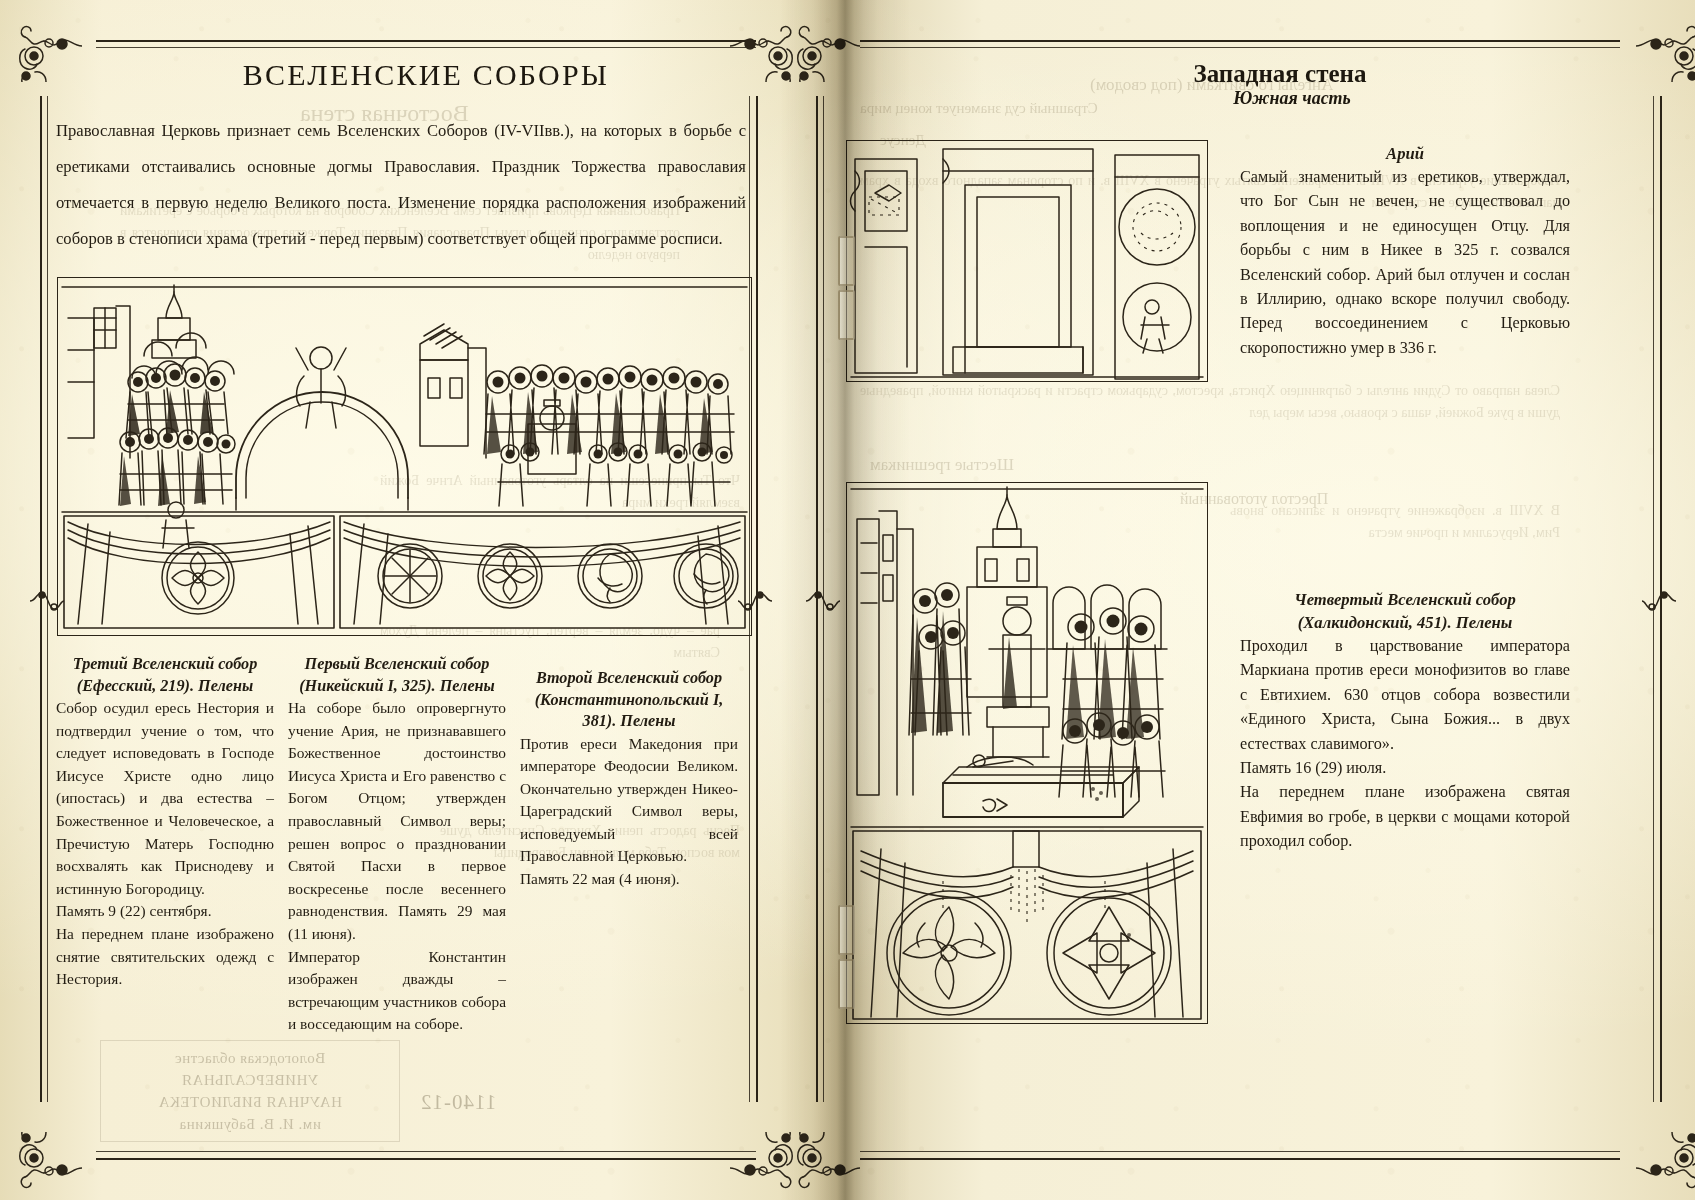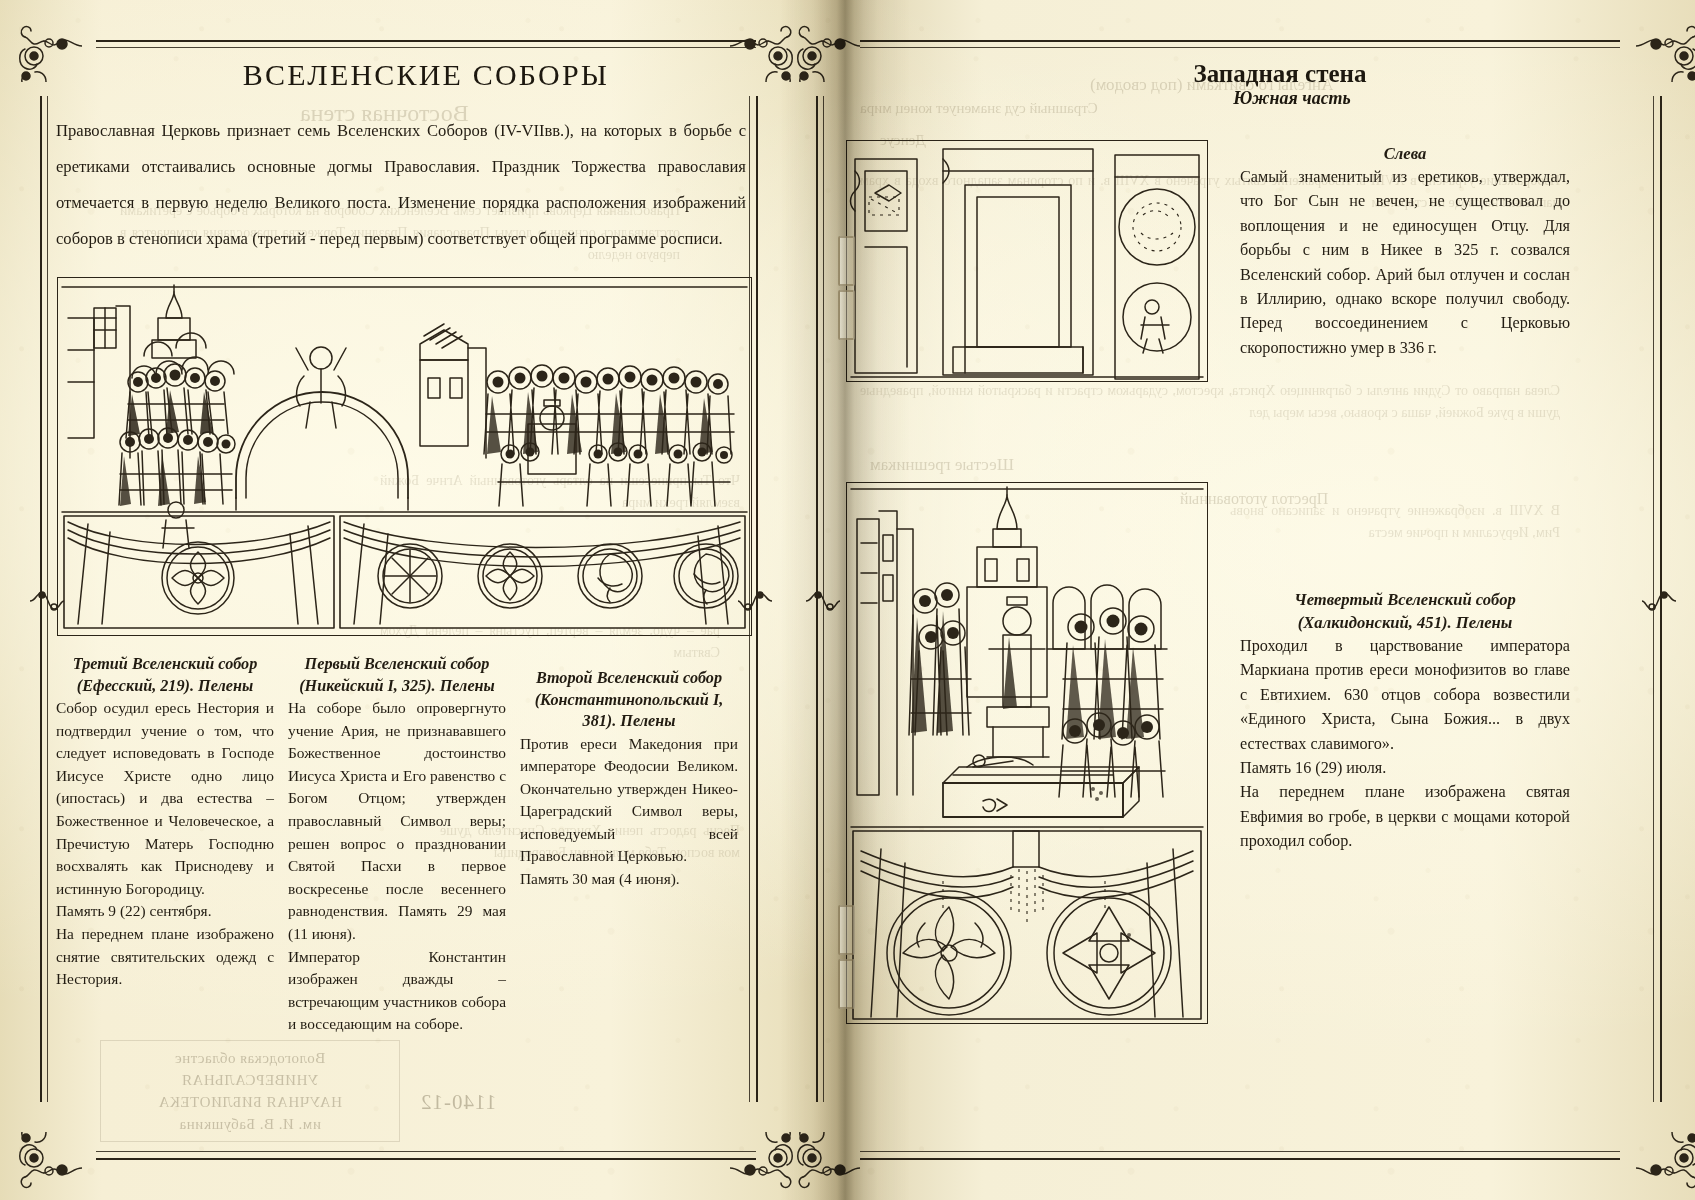--- a/index.html
+++ b/index.html
@@ -547,21 +547,21 @@
 
     <div class="col" style="left:288px;top:654px;width:218px;">
       <p class="colhead">Первый Вселенский собор (Никейский I, 325).  Пелены</p>
       <p class="body">На соборе было опровергнуто учение Ария, не признававшего Божественное достоинство Иисуса Христа и Его равенство с Богом Отцом; утвержден православный Символ веры; решен вопрос о праздновании Святой Пасхи  в первое воскресенье после весеннего равноденствия. Память 29 мая (11 июня).</p>
       <p>Император Константин изображен дважды – встречающим участников собора и восседающим на соборе.</p>
     </div>
 
     <div class="col" style="left:520px;top:668px;width:218px;">
       <p class="colhead">Второй Вселенский собор (Константинопольский I, 381).  Пелены</p>
       <p class="body">Против ереси Македония при императоре Феодосии Великом. Окончательно утвержден Никео-Цареградский Символ веры, исповедуемый всей Православной Церковью.</p>
-      <p>Память 30 мая (4 июня).</p>
+      <p>Память 22 мая (4 июня).</p>
     </div>
   </div>
 
   <div class="page page-right">
 
     <div class="rule h" style="left:60px;top:40px;width:760px;"></div>
     <div class="rule h thin" style="left:60px;top:47px;width:760px;"></div>
     <div class="rule h" style="left:60px;top:1158px;width:760px;"></div>
     <div class="rule h thin" style="left:60px;top:1151px;width:760px;"></div>
     <div class="rule v" style="left:16px;top:96px;height:1006px;"></div>
@@ -886,21 +886,21 @@
           <circle cx="262" cy="470" r="9"></circle>
         </g>
 
         <g class="ink-f" opacity=".7">
             <circle cx="282" cy="452" r="2"></circle>
           </g>
       </svg>
     </div>
 
     <div class="side" style="left:440px;top:142px;width:330px;">
-      <p class="sidehead">Слева</p>
+      <p class="sidehead">Арий</p>
       <p>Самый знаменитый из еретиков, утверждал, что Бог Сын не вечен, не существовал до воплощения и не единосущен Отцу. Для борьбы с ним в Никее в 325 г.  созвался Вселенский собор. Арий был отлучен и сослан в Иллирию, однако вскоре получил свободу.  Перед воссоединением с Церковью  скоропостижно  умер в 336 г.</p>
     </div>
 
     <div class="side" style="left:440px;top:588px;width:330px;">
       <p class="sidehead">Четвертый Вселенский собор (Халкидонский, 451). Пелены</p>
       <p>Проходил в царствование императора Маркиана против ереси монофизитов во главе с Евтихием. 630 отцов собора возвестили «Единого Христа, Сына Божия... в двух естествах славимого».</p>
       <p>Память 16 (29) июля.</p>
       <p>На переднем плане изображена святая Евфимия во гробе, в церкви с мощами которой проходил собор.</p>
     </div>
   </div>

